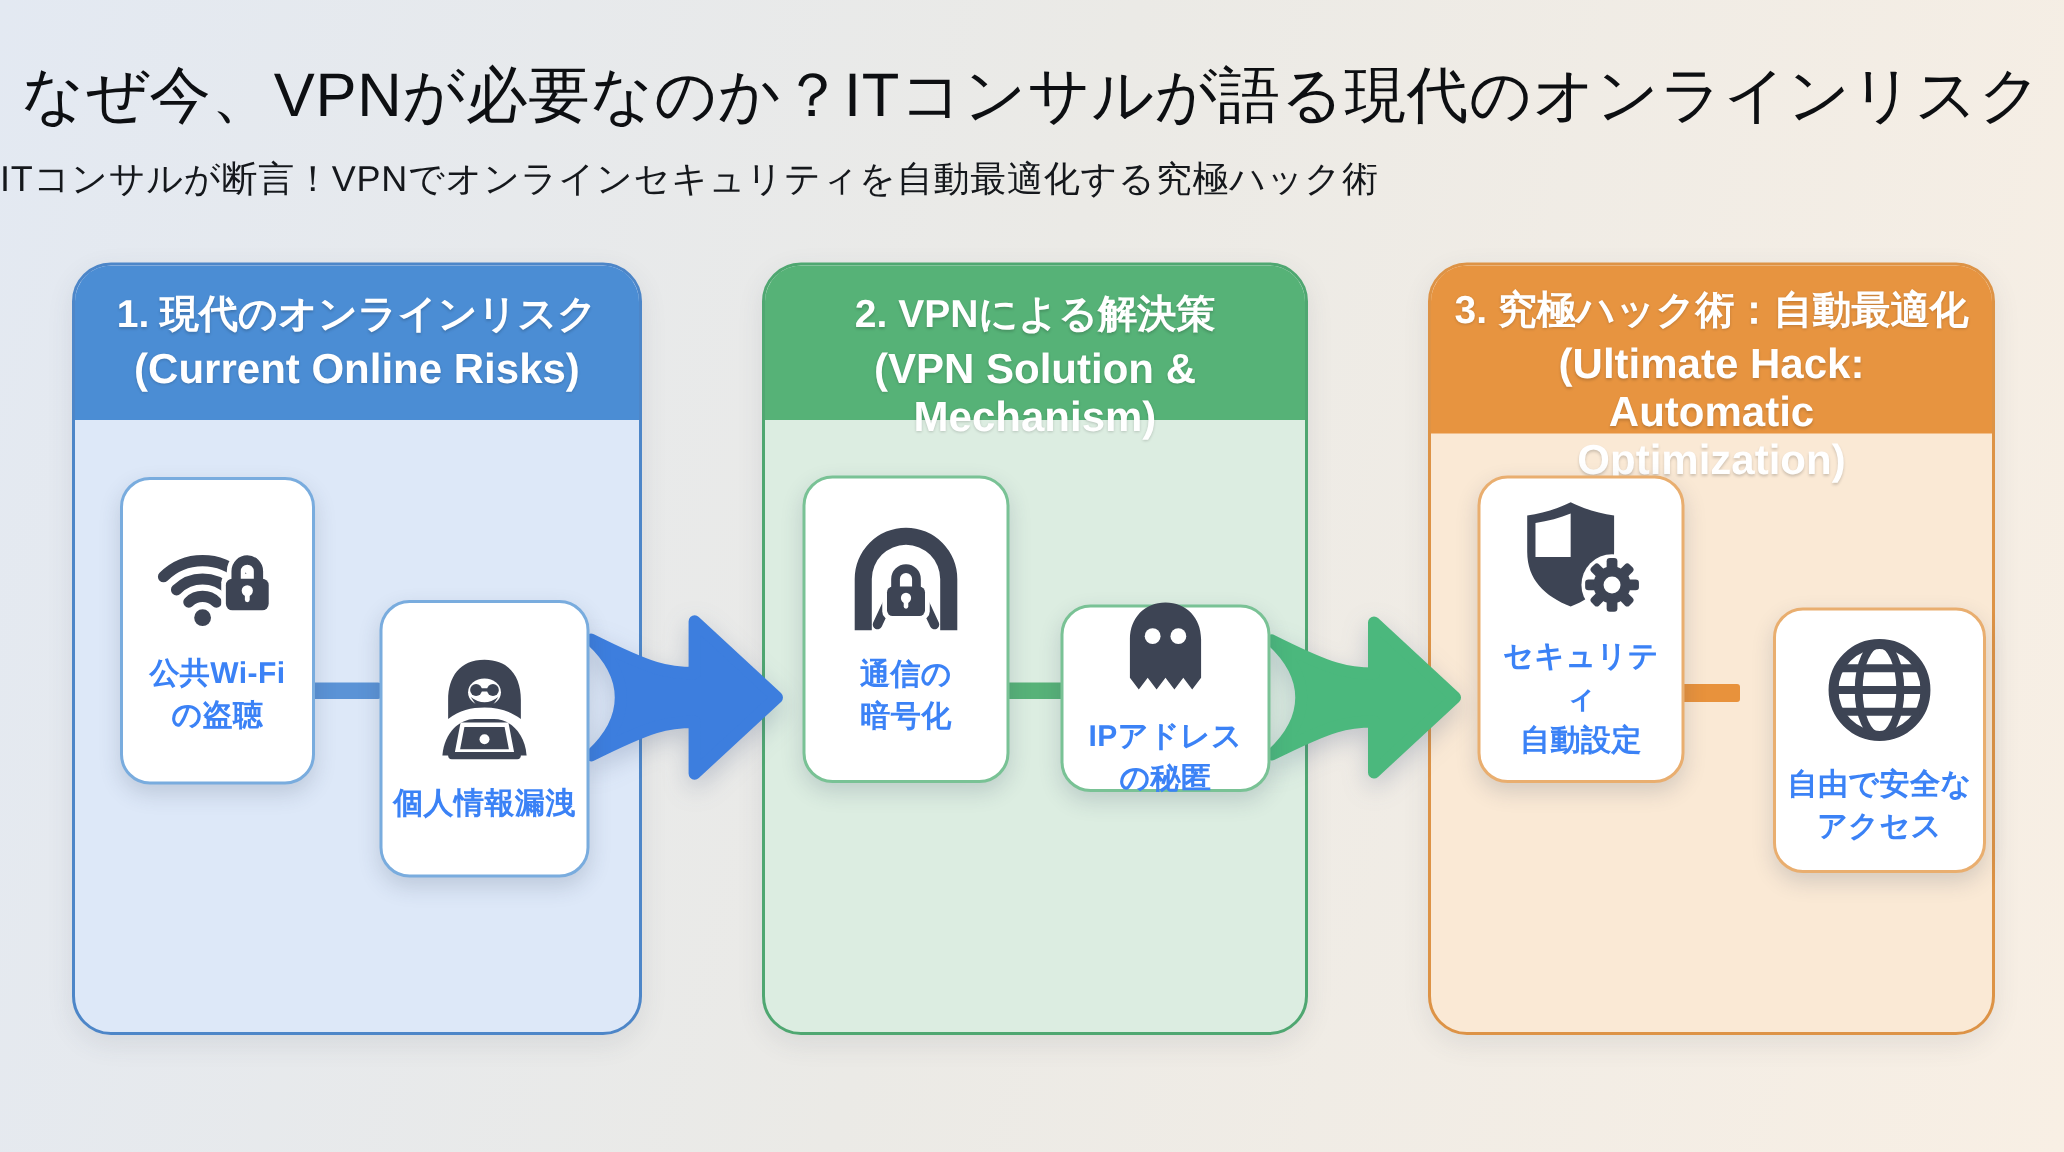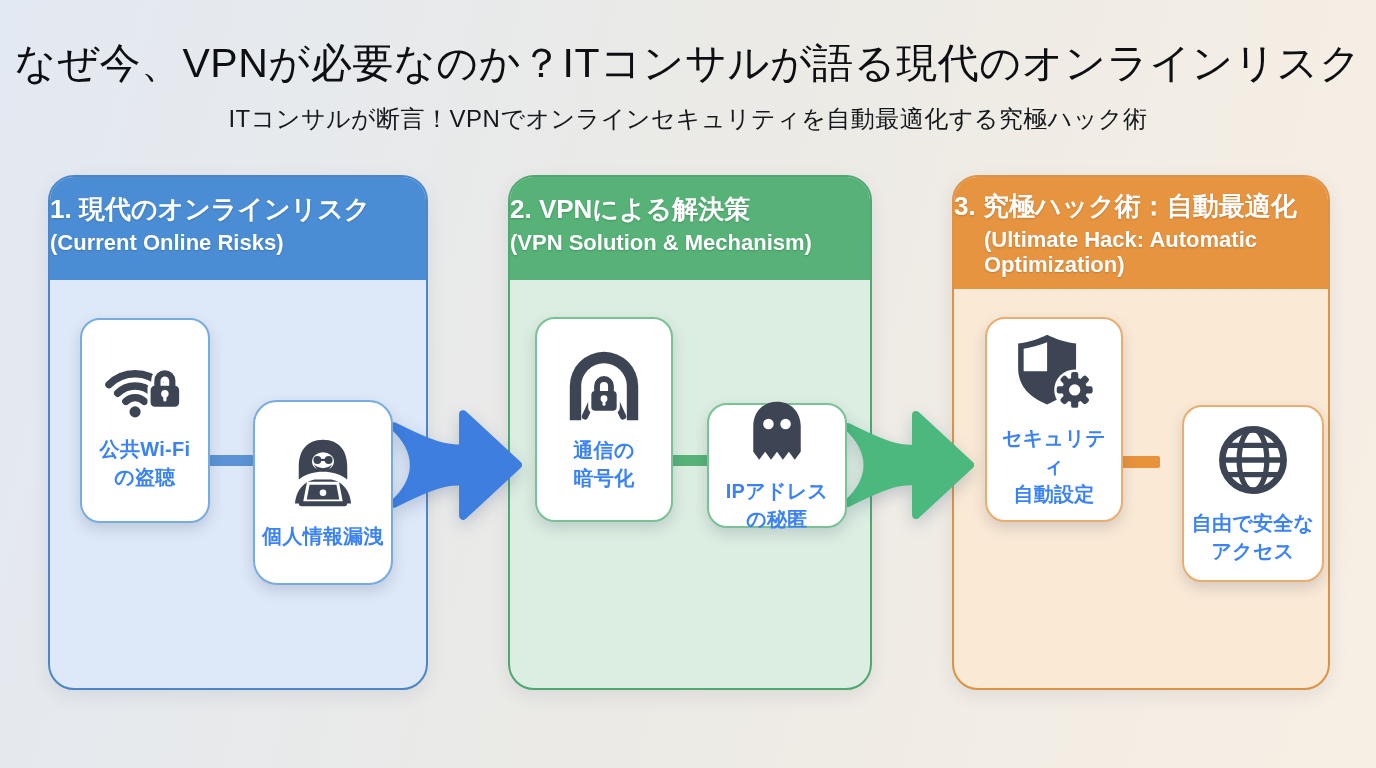--- a/index.html
+++ b/index.html
@@ -6,34 +6,34 @@
   body{font-family:"Liberation Sans","DejaVu Sans",sans-serif;}
   #canvas{
     position:relative;width:1376px;height:768px;overflow:hidden;
     background:linear-gradient(105deg,#e3e9f2 0%,#ebeae6 48%,#f8efe4 100%);
   }
   .page-title{
     position:absolute;top:36px;left:0;width:100%;text-align:center;
     font-size:41px;font-weight:400;color:#0d0f12;letter-spacing:.5px;
   }
   .page-subtitle{
-    position:absolute;top:103px;left:0;width:100%;text-align:center;
+    position:absolute;top:103px;left:0;width:100%;
     font-size:24px;font-weight:500;color:#15181c;letter-spacing:.5px;
   }
   .panel{
     position:absolute;top:175px;height:515px;border-radius:26px;
     border:2.5px solid;box-shadow:0 6px 18px rgba(60,70,90,.10);
     overflow:hidden;box-sizing:border-box;
   }
   .panel-header{
-    width:100%;box-sizing:border-box;color:#fff;
+    width:100%;box-sizing:border-box;color:#fff;text-align:center;
     padding-top:15px;text-shadow:0 1px 2px rgba(0,0,0,.18);
   }
   .panel-header .jp{font-size:26px;font-weight:800;line-height:1.35;}
-  .panel-header .en{font-size:22px;font-weight:700;line-height:1.15;margin-top:3px;}
+  .panel-header .en{font-size:28px;font-weight:700;line-height:1.15;margin-top:3px;}
   #panel-1{left:48px;width:380px;background:#dde8f8;border-color:#4d86c8;}
   #panel-1 .panel-header{height:103px;background:#4b8dd4;}
   #panel-2{left:508px;width:364px;background:#dcede1;border-color:#4fa771;}
   #panel-2 .panel-header{height:103px;background:#56b277;}
   #panel-3{left:952px;width:378px;background:#fae9d5;border-color:#dd9346;}
   #panel-3 .panel-header{height:112px;background:#e79440;padding-top:12px;}
   #panel-3 .panel-header .en{padding:0 30px;}
   .card{
     position:absolute;background:#ffffff;border-radius:20px;border:2px solid;
     box-shadow:0 6px 14px rgba(50,65,95,.18);z-index:3;
@@ -41,21 +41,21 @@
     gap:12px;box-sizing:border-box;padding:8px 6px;
   }
   .card .label{
     font-size:20px;font-weight:800;color:#3b82f6;text-align:center;
     line-height:1.4;white-space:pre-line;letter-spacing:.3px;
   }
   .card.blue{border-color:#79acde;}
   .card.green{border-color:#79c295;}
   .card.orange{border-color:#e9ae6f;}
   #card-a{left:80px; top:318px;width:130px;height:205px;}
-  #card-b{left:253px;top:400px;width:140px;height:185px;border-radius:24px;}
+  #card-b{left:253px;top:400px;width:140px;height:185px;}
   #card-c{left:535px;top:317px;width:138px;height:205px;}
   #card-d{left:707px;top:403px;width:140px;height:125px;}
   #card-e{left:985px;top:317px;width:138px;height:205px;}
   #card-f{left:1182px;top:405px;width:142px;height:177px;}
   .connector{position:absolute;z-index:2;border-radius:2px;}
   #connector-1{left:208px; top:455px;width:46px;height:11px;background:#5b93d6;}
   #connector-2{left:671px; top:455px;width:38px;height:11px;background:#57b278;}
   #connector-3{left:1121px;top:456px;width:39px;height:12px;background:#e8923c;}
   .flow-arrow{position:absolute;z-index:2;filter:drop-shadow(0 6px 8px rgba(60,80,120,.25));}
   #arrow-1{left:386px;top:402px;}

